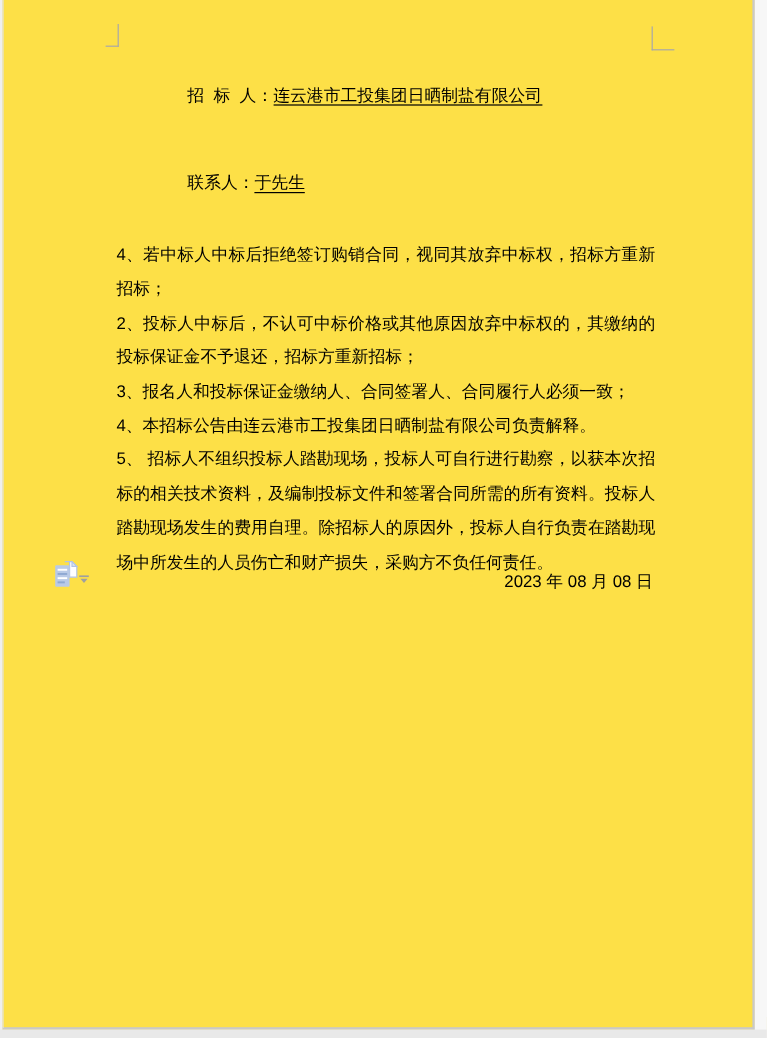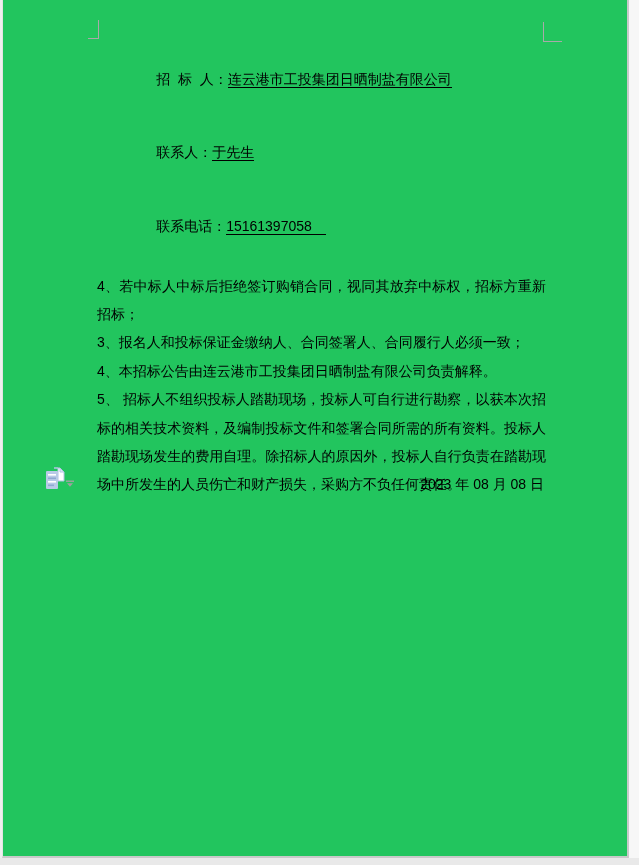--- a/index.html
+++ b/index.html
@@ -8,21 +8,21 @@
     background: #efefef;
     font-family: "Liberation Sans", sans-serif;
     color: #000;
     position: relative;
     overflow: hidden;
   }
   .page {
     position: absolute;
     left: 2px; top: 0;
     width: 627px; height: 858px;
-    background: #22c55e;
+    background: #fde047;
     border-left: 1px solid #e3e3e3;
     border-right: 2px solid #c9c9c9;
     border-bottom: 2px solid #c9c9c9;
   }
   .right-strip {
     position: absolute; right: 0; top: 0; width: 10px; height: 865px;
     background: #f7f7f7;
   }
   .bottom-strip {
     position: absolute; left: 0; top: 858px; width: 639px; height: 7px;
@@ -92,27 +92,25 @@
 
   <div class="content">
 
     <div class="contact">
       <div class="contact-line">
         <span class="contact-label">招  标  人：</span><span class="contact-value">连云港市工投集团日晒制盐有限公司</span>
       </div>
       <div class="contact-line">
         <span class="contact-label">联系人：</span><span class="contact-value">于先生</span>
       </div>
-      <div class="contact-line">
-        <span class="contact-label">联系电话：</span><span class="contact-value trail">15161397058</span>
-      </div>
     </div>
 
     <div class="section">
       <p class="clause">4、若中标人中标后拒绝签订购销合同，视同其放弃中标权，招标方重新招标；</p>
+      <p class="clause">2、投标人中标后，不认可中标价格或其他原因放弃中标权的，其缴纳的投标保证金不予退还，招标方重新招标；</p>
       <p class="clause">3、报名人和投标保证金缴纳人、合同签署人、合同履行人必须一致；</p>
       <p class="clause">4、本招标公告由连云港市工投集团日晒制盐有限公司负责解释。</p>
       <p class="clause">5、 招标人不组织投标人踏勘现场，投标人可自行进行勘察，以获本次招标的相关技术资料，及编制投标文件和签署合同所需的所有资料。投标人踏勘现场发生的费用自理。除招标人的原因外，投标人自行负责在踏勘现场中所发生的人员伤亡和财产损失，采购方不负任何责任。</p>
     </div>
 
   </div>
 
   <div class="date-line">2023 年 08 月 08 日</div>
 
   <div class="paste-widget" title="">

